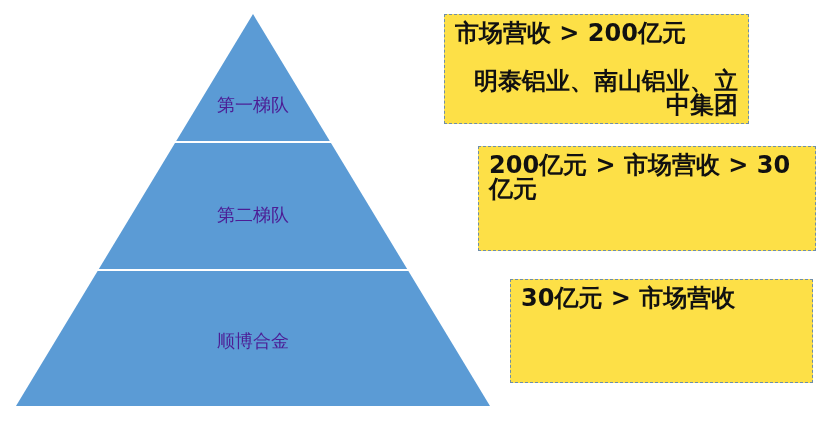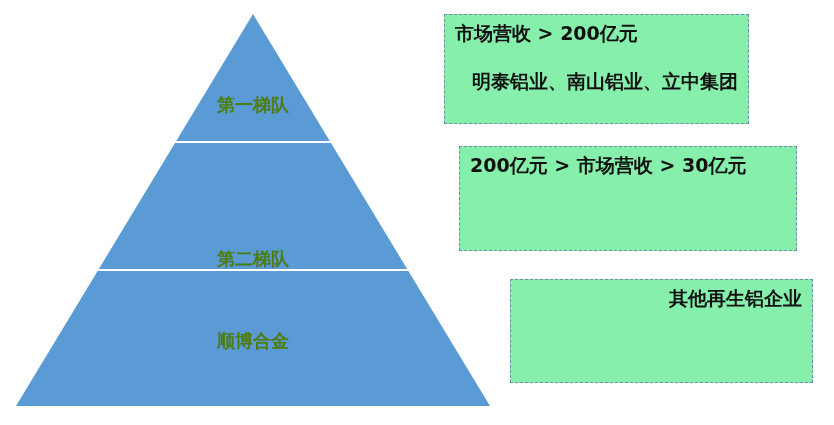--- a/index.html
+++ b/index.html
@@ -1,43 +1,43 @@
 <!DOCTYPE html>
 <html><head>
   <meta charset="utf-8">
   <style>
     html, body { margin: 0; padding: 0; background: #ffffff; }
     body { width: 834px; height: 425px; position: relative; overflow: hidden;
            font-family: "DejaVu Sans", "Liberation Sans", sans-serif; }
     #pyramid { position: absolute; left: 0; top: 0; }
-    .tier-label { position: absolute; font-size: 18px; color: #4d7c0f; white-space: nowrap;
-                  transform: translateX(-50%); font-weight: bold; }
-    .info-box { position: absolute; border: 1px dashed #6f8ea8; background: #86efac;
+    .tier-label { position: absolute; font-size: 18px; color: #4c1d95; white-space: nowrap;
+                  transform: translateX(-50%); font-weight: normal; }
+    .info-box { position: absolute; border: 1px dashed #6f8ea8; background: #fde047;
                 box-sizing: border-box; padding: 6px 10px 4px 10px; color: #111;
-                font-weight: bold; font-size: 19px; line-height: 24px; }
+                font-weight: bold; font-size: 24px; line-height: 24px; }
     .info-box .range { display: block; margin-bottom: 24px; }
     .info-box .companies { display: block; text-align: right; }
   </style>
 </head>
 <body>
 
 <svg id="pyramid" width="834" height="425">
   <polygon points="253,14 490,406 16,406" fill="#5b9bd5"></polygon>
   <line x1="175" y1="142" x2="332" y2="142" stroke="#ffffff" stroke-width="2"></line>
   <line x1="97" y1="270" x2="409" y2="270" stroke="#ffffff" stroke-width="2"></line>
 </svg>
 
 <div class="tier-label" style="left:253px; top:93px;">第一梯队</div>
-<div class="tier-label" style="left:253px; top:203px;margin-top:44px;">第二梯队</div>
+<div class="tier-label" style="left:253px; top:203px;">第二梯队</div>
 <div class="tier-label" style="left:253px; top:329px;">顺博合金</div>
 
 <div class="info-box" style="left:444px; top:14px; width:305px; height:110px;">
   <span class="range">市场营收 &gt; 200亿元</span>
   <span class="companies">明泰铝业、南山铝业、立中集团</span>
 </div>
 
-<div class="info-box" style="left:459px; top:146px; width:338px; height:105px;">
+<div class="info-box" style="left:478px; top:146px; width:338px; height:105px;">
   <span class="range">200亿元 &gt; 市场营收 &gt; 30亿元</span>
 </div>
 
 <div class="info-box" style="left:510px; top:279px; width:303px; height:104px;">
-  <span class="companies">其他再生铝企业</span>
+  <span class="range">30亿元 &gt; 市场营收</span>
 </div>
 
 </body></html>

